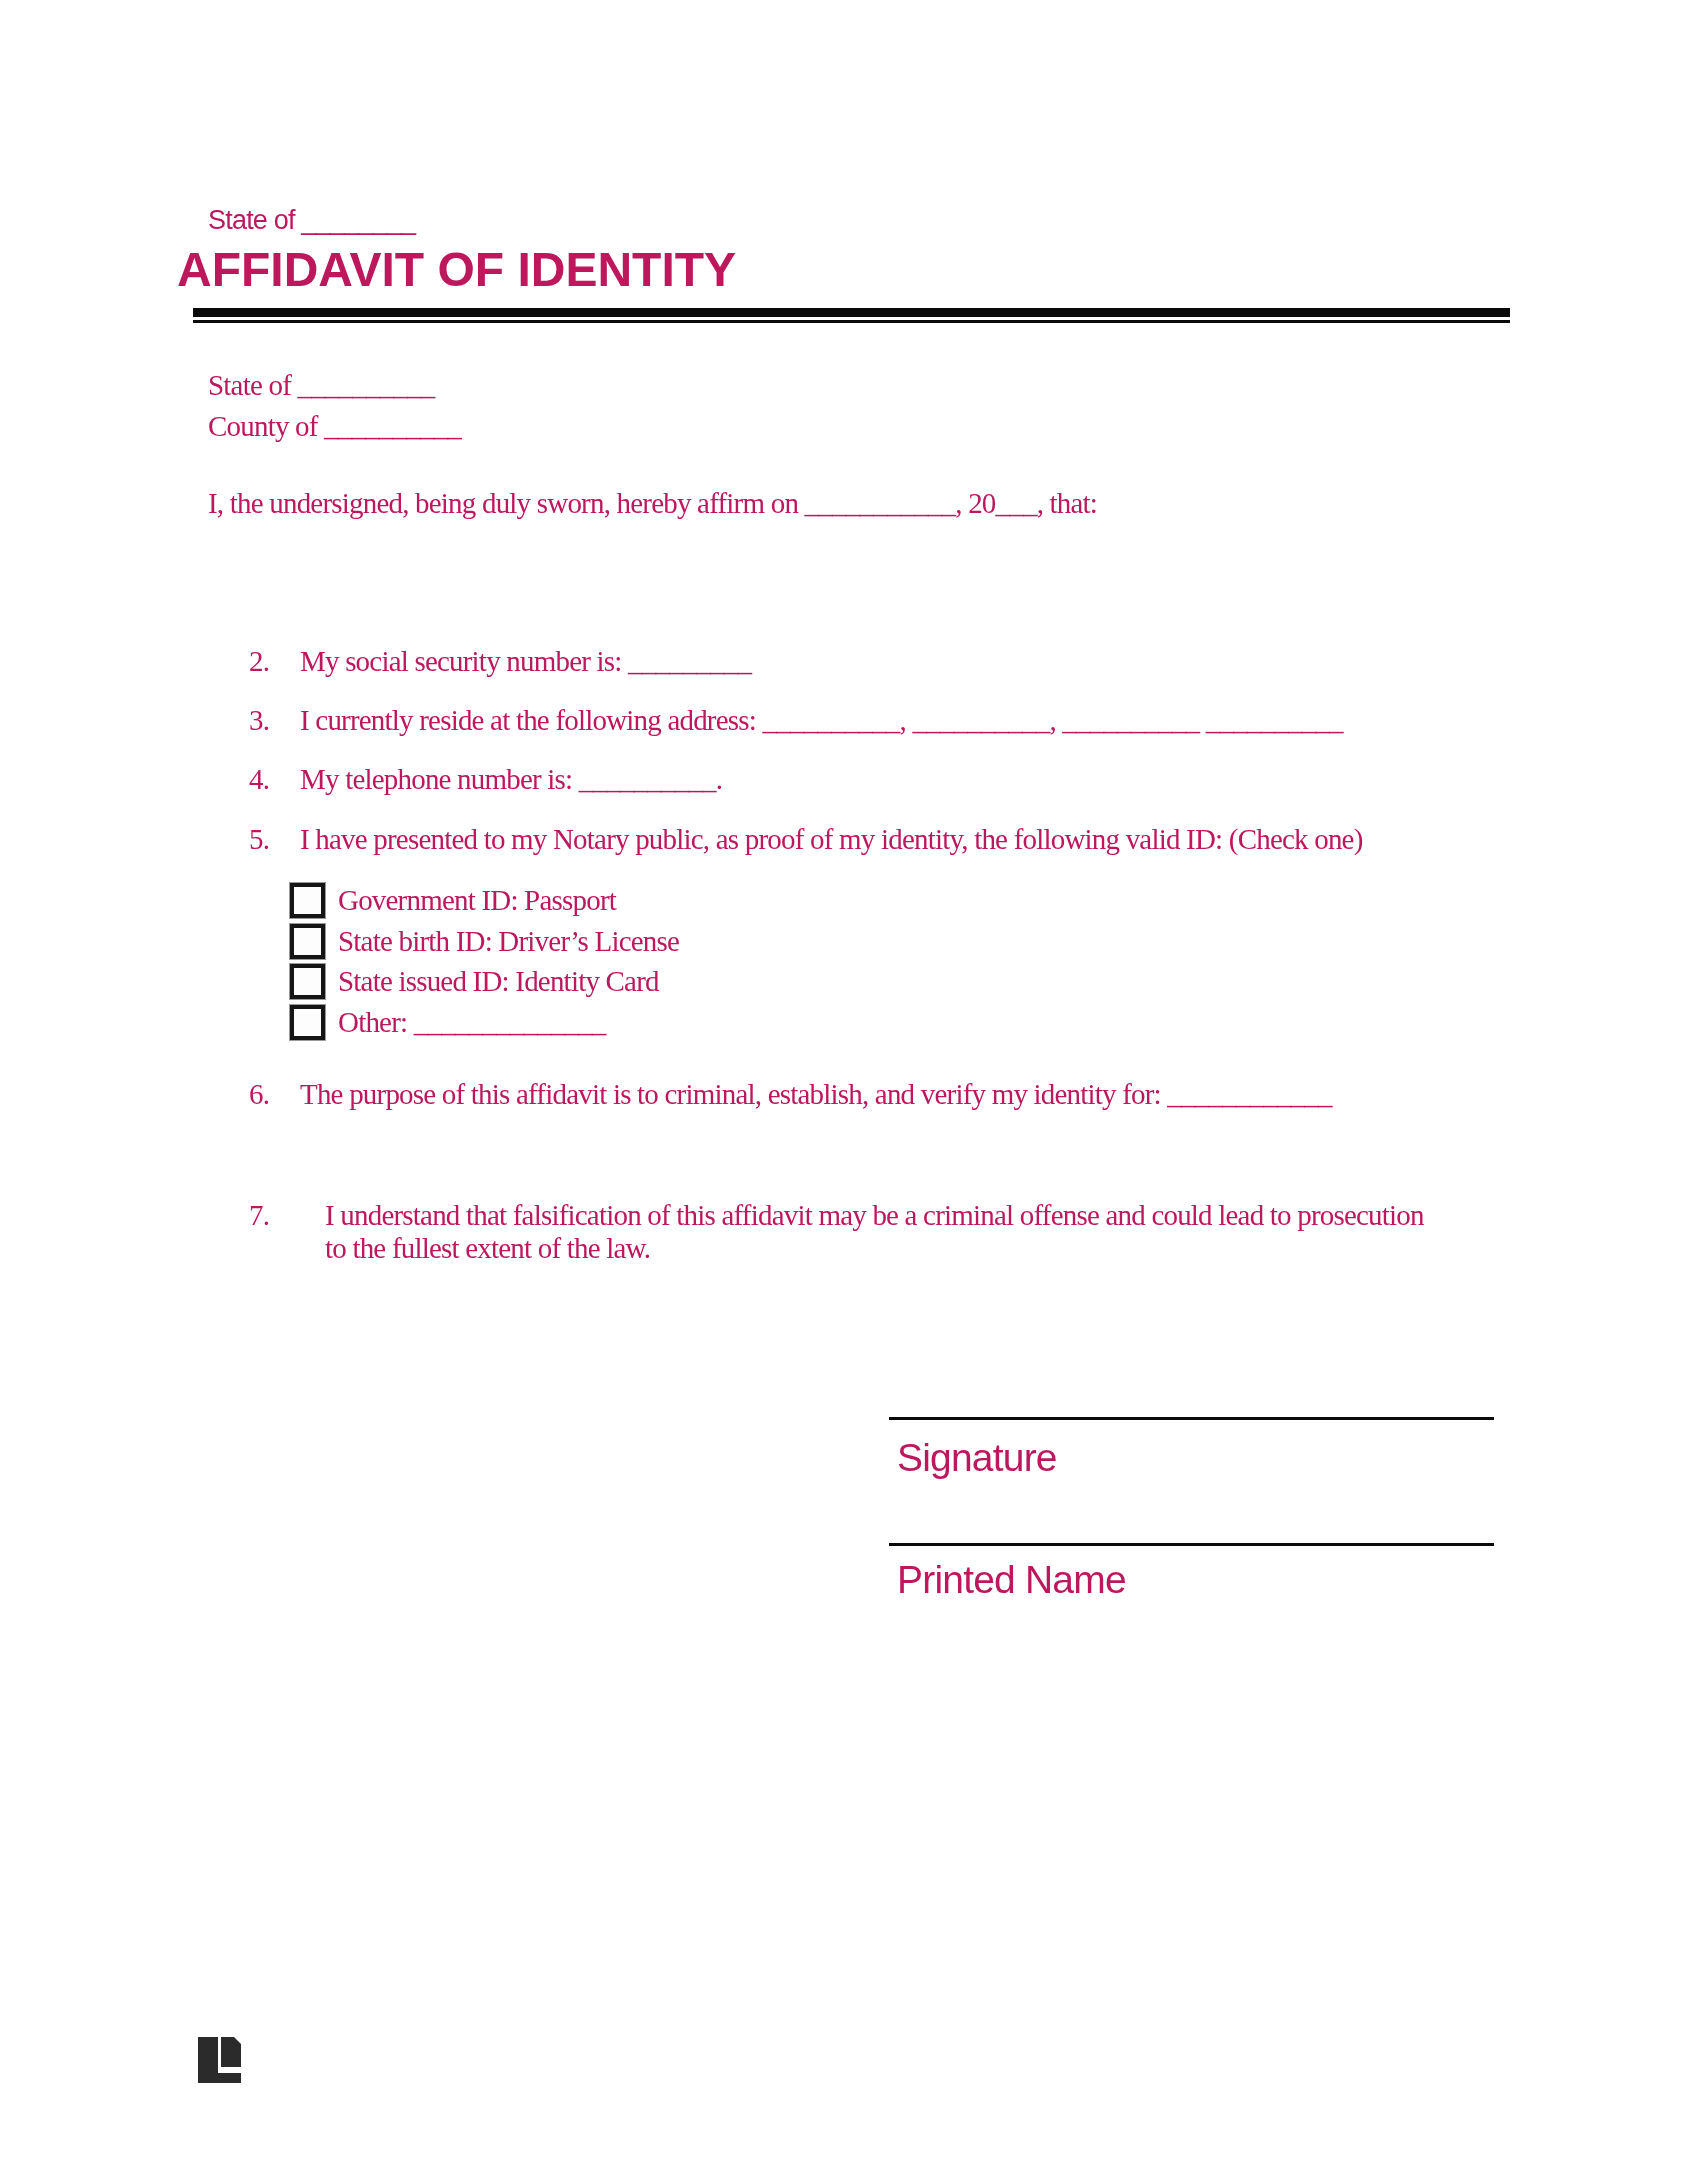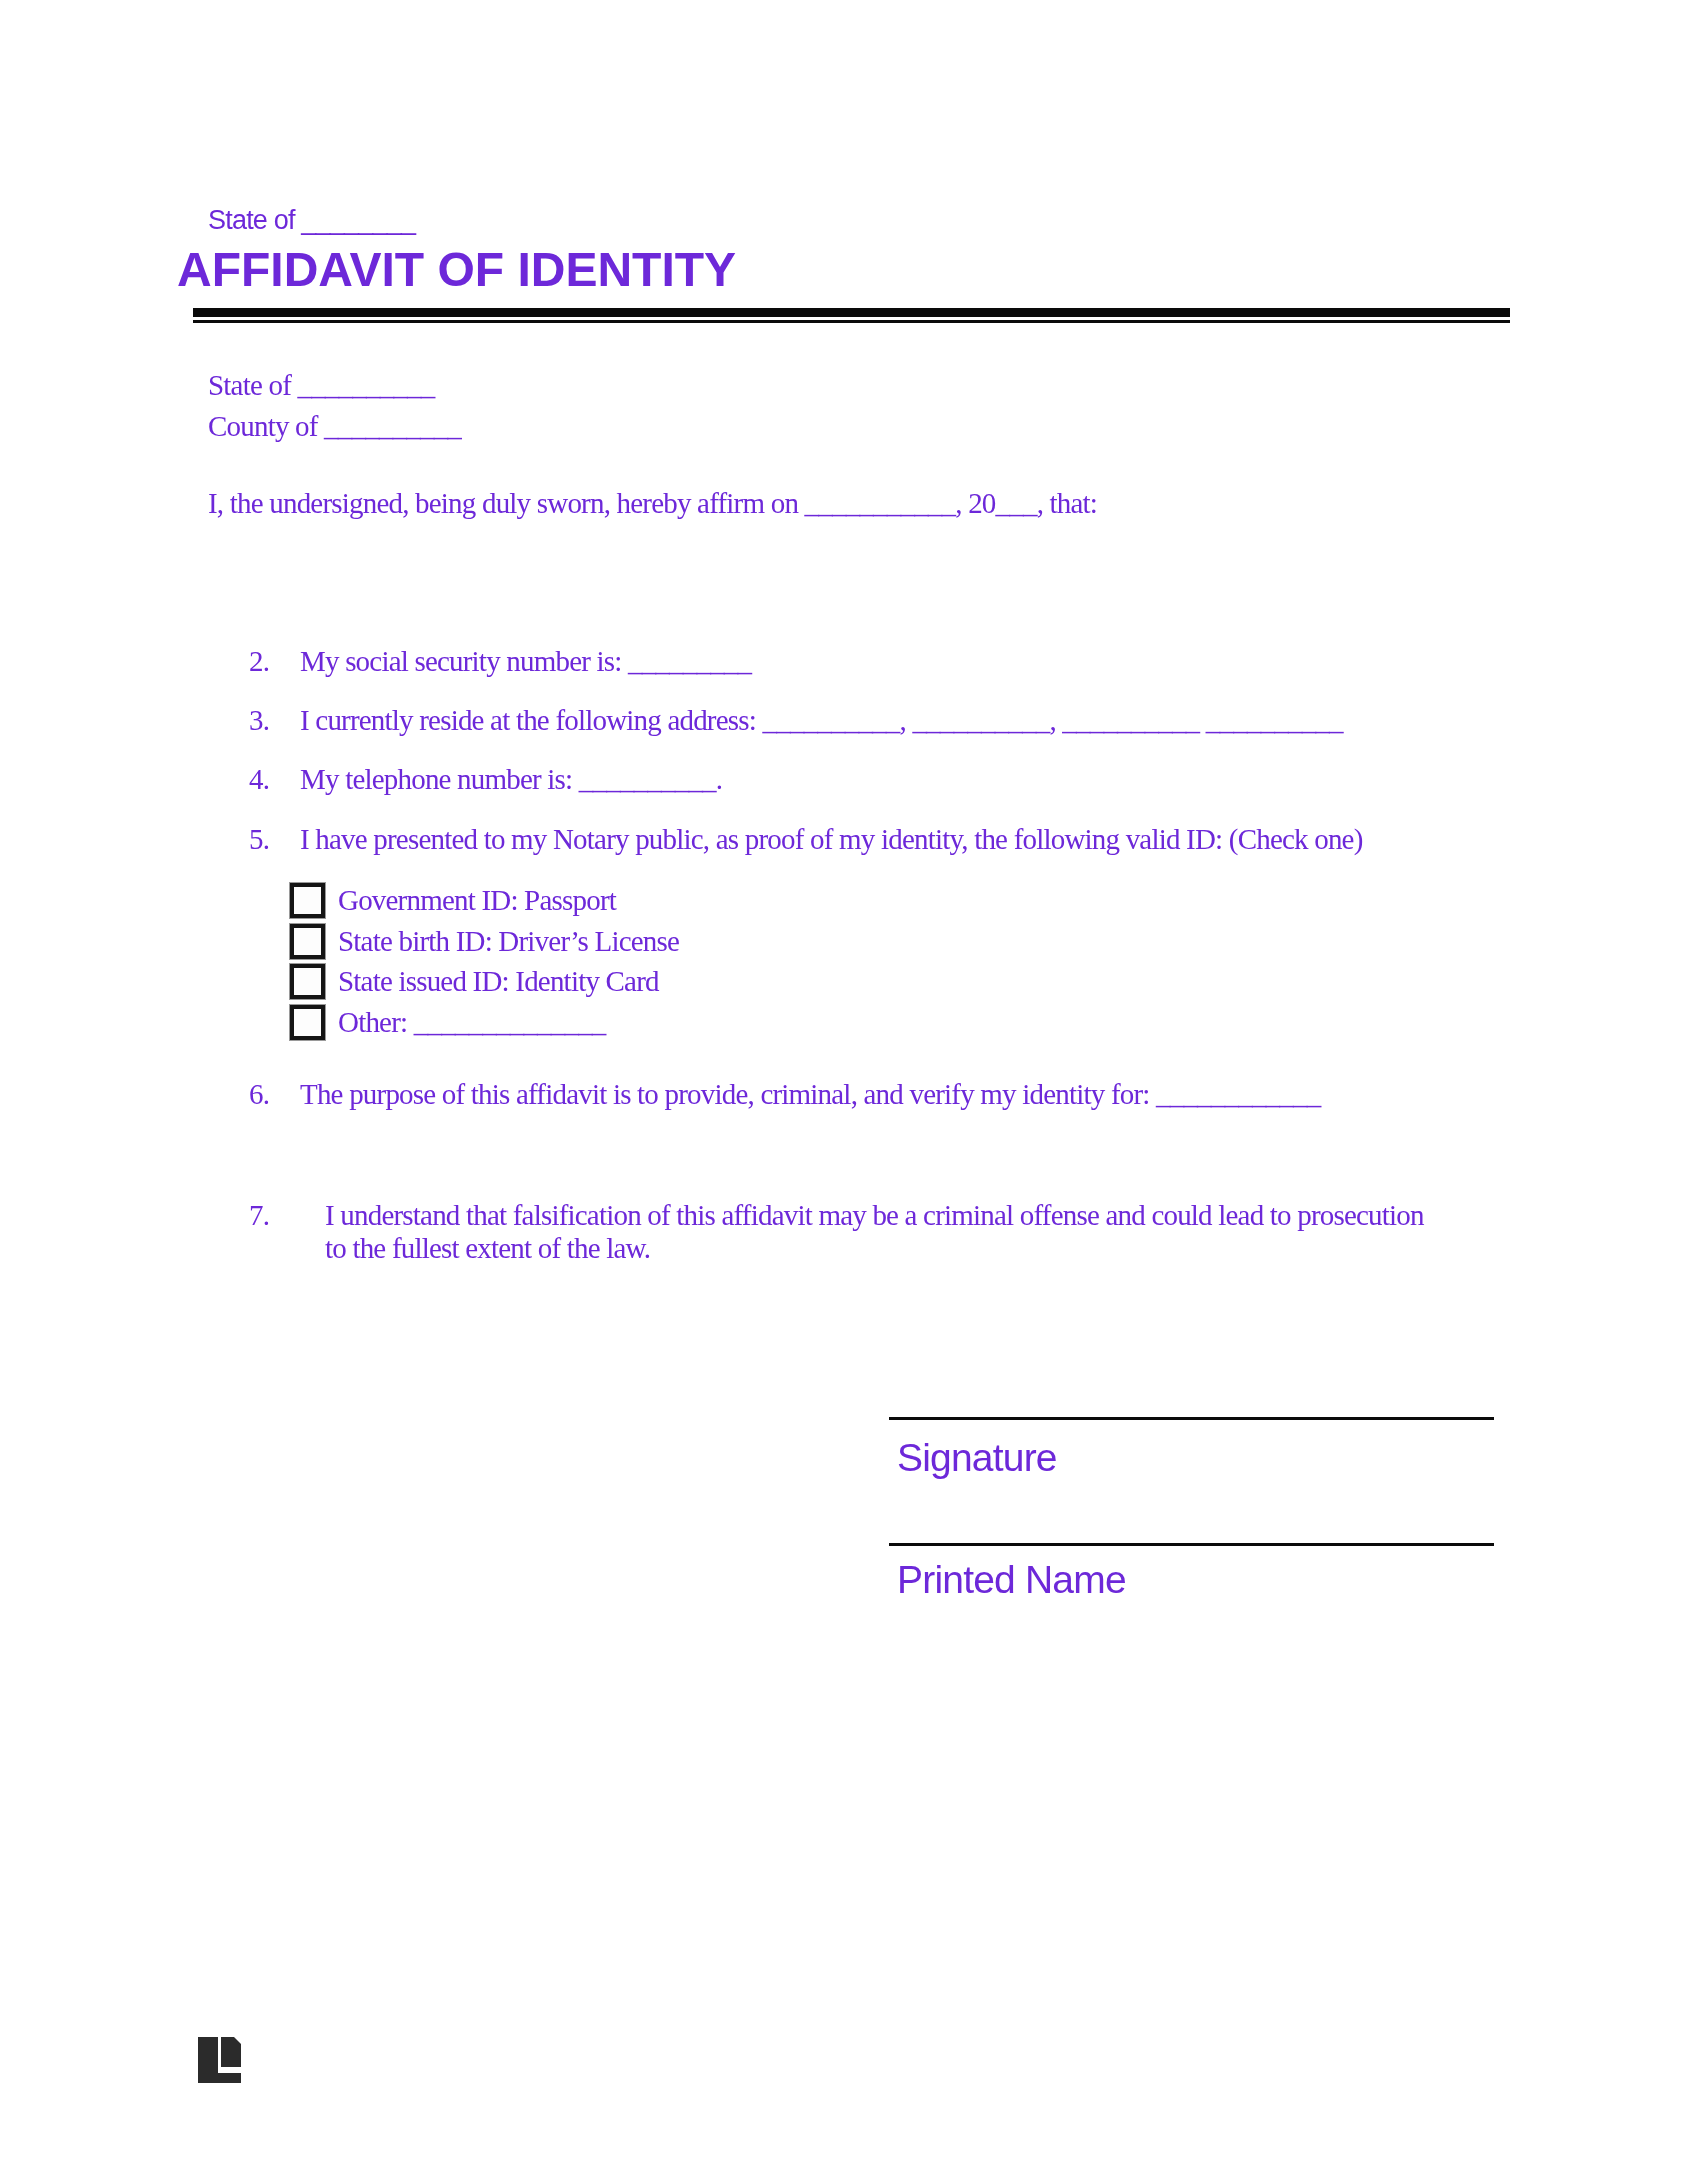--- a/index.html
+++ b/index.html
@@ -5,21 +5,21 @@
   html, body {
     margin: 0;
     padding: 0;
     background: #ffffff;
   }
   #page {
     position: relative;
     width: 1683px;
     height: 2178px;
     background: #ffffff;
-    color: #6d28d9;
+    color: #be185d;
     font-family: "Liberation Sans", "DejaVu Sans", sans-serif;
     overflow: hidden;
   }
   .abs { position: absolute; }
   .body-text {
     font-size: 29px;
     letter-spacing: -0.8px;
     line-height: 33px;
     white-space: nowrap;
     font-family: Liberation Serif, serif;
@@ -129,21 +129,21 @@
     <span class="check-box"></span>
     <span class="check-label">State issued ID: Identity Card</span>
   </div>
 
   <div class="abs body-text check-row" style="top:1005px">
     <span class="check-box"></span>
     <span class="check-label">Other: ______________</span>
   </div>
 
   <div class="abs body-text list-item" style="top:1078px">
-    <span class="num">6.</span><span class="txt">The purpose of this affidavit is to provide, criminal, and verify my identity for: ____________</span>
+    <span class="num">6.</span><span class="txt">The purpose of this affidavit is to criminal, establish, and verify my identity for: ____________</span>
   </div>
 
 
   <div id="item-7" class="abs body-text list-item" style="top:1199px">
     <span class="num">7.</span><span class="txt">I understand that falsification of this affidavit may be a criminal offense and could lead to prosecution to the fullest extent of the law.</span>
   </div>
 
   <div class="abs sig-line" style="top:1417px"></div>
   <div class="abs sig-label" style="top:1436px">Signature</div>
 

